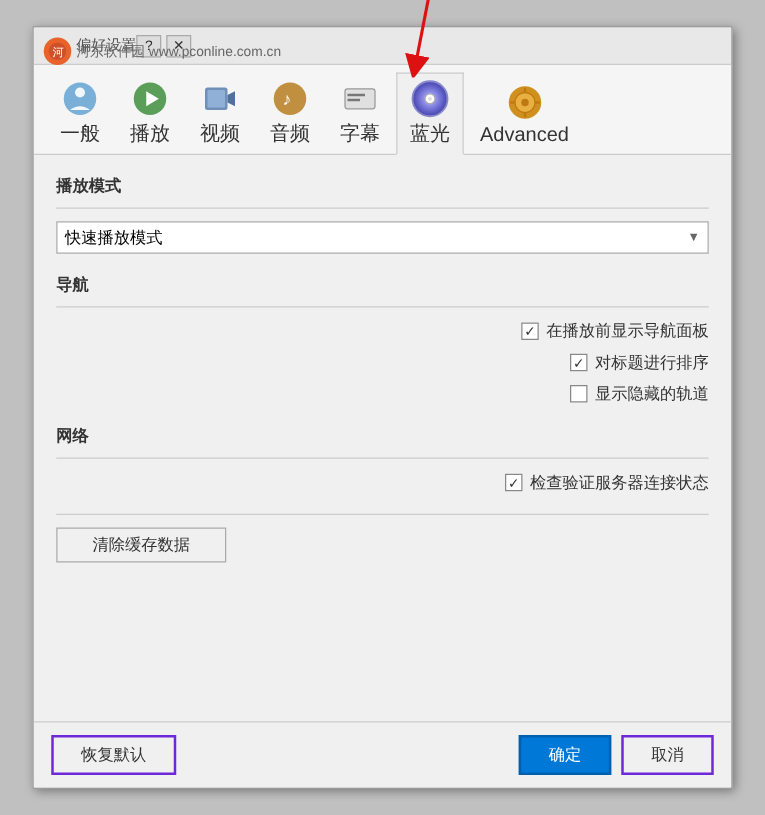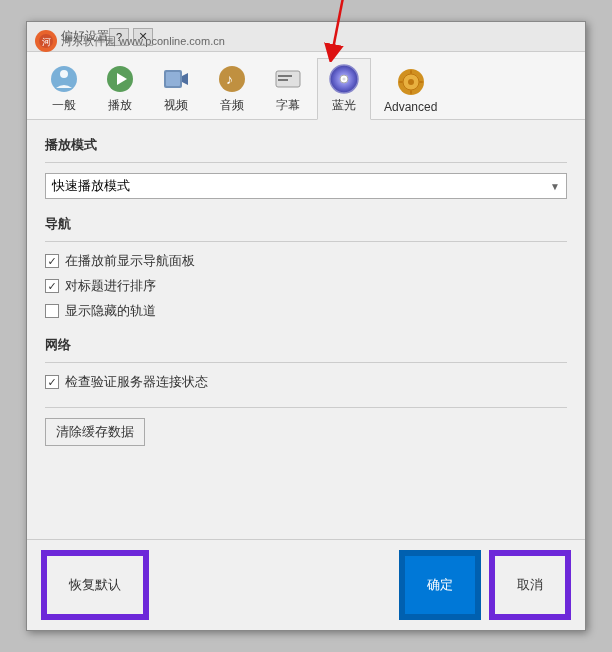--- a/index.html
+++ b/index.html
@@ -82,21 +82,21 @@
     }
     .tab-icon {
       width: 32px;
       height: 32px;
       display: flex;
       align-items: center;
       justify-content: center;
       margin-bottom: 2px;
     }
     .tab-label {
-      font-size: 12px;
+      font-size: 16px;
       color: #333;
       white-space: nowrap;
     }
 
     .content-area {
       flex: 1;
       padding: 16px 18px;
       overflow-y: auto;
       background: #f0f0f0;
     }
@@ -133,20 +133,21 @@
     .dropdown-arrow {
       font-size: 10px;
       color: #666;
     }
 
     .checkbox-row {
       display: flex;
       align-items: center;
       margin-bottom: 7px;
       gap: 6px;
+      justify-content: flex-end;
     }
     .checkbox {
       width: 14px;
       height: 14px;
       border: 1px solid #888;
       background: white;
       display: flex;
       align-items: center;
       justify-content: center;
       flex-shrink: 0;
@@ -163,21 +164,21 @@
       cursor: pointer;
     }
 
     .divider {
       height: 1px;
       background: #ccc;
       margin: 4px 0 10px 0;
     }
 
     .btn-small {
-      padding: 4px 10px;
+      padding: 4px 28px;
       background: #f0f0f0;
       border: 1px solid #aaa;
       font-size: 13px;
       font-family: inherit;
       cursor: pointer;
       color: #333;
     }
 
     .footer {
       border-top: 1px solid #ccc;
@@ -185,23 +186,23 @@
       padding: 10px 14px;
       display: flex;
       align-items: center;
       justify-content: space-between;
     }
     .footer-right {
       display: flex;
       gap: 8px;
     }
     .btn-footer {
-      padding: 20px 22px;
-      background: #f0f0f0;
-      border: 6px solid #6d28d9;
+      padding: 5px 22px;
+      background: #f0f0f0;
+      border: 2px solid #6d28d9;
       font-size: 13px;
       font-family: inherit;
       cursor: pointer;
       color: #333;
     }
     .btn-footer.primary {
       background: #0078d7;
       color: white;
       border-color: #0060b0;
     }

